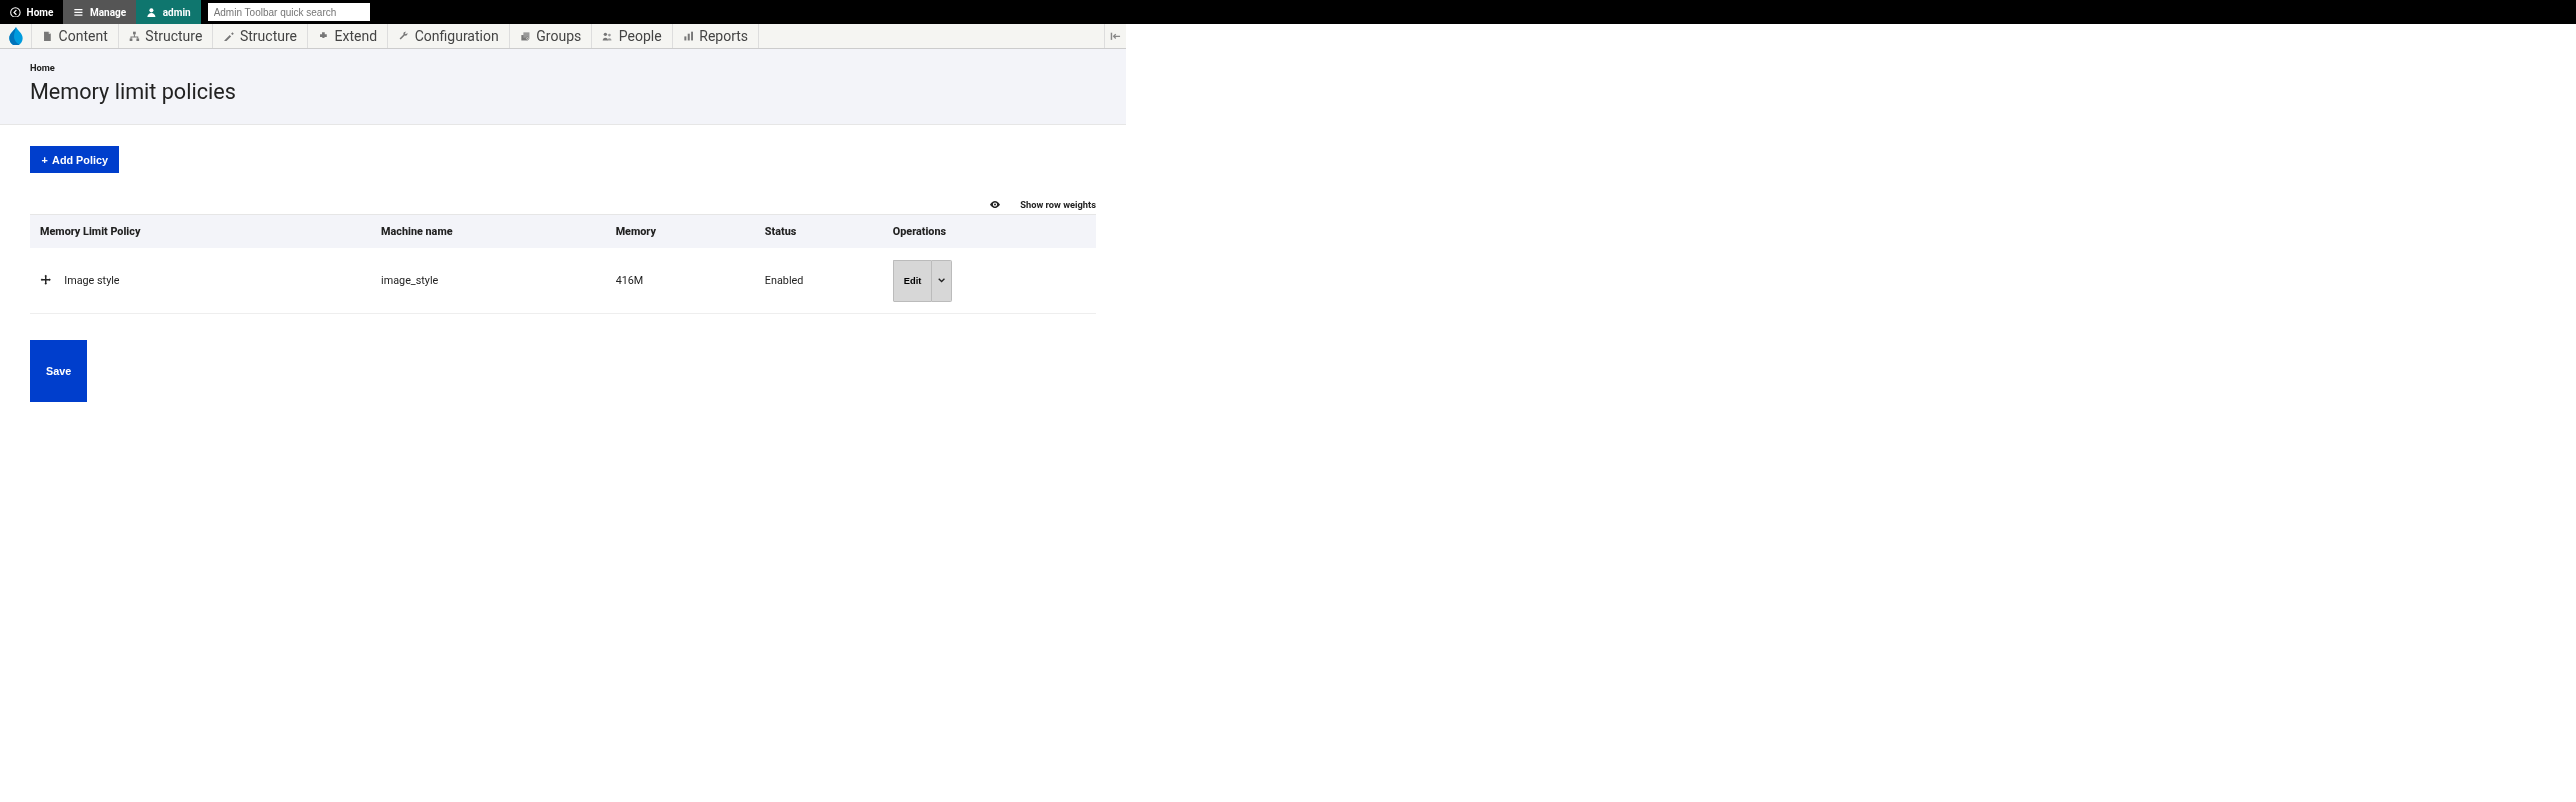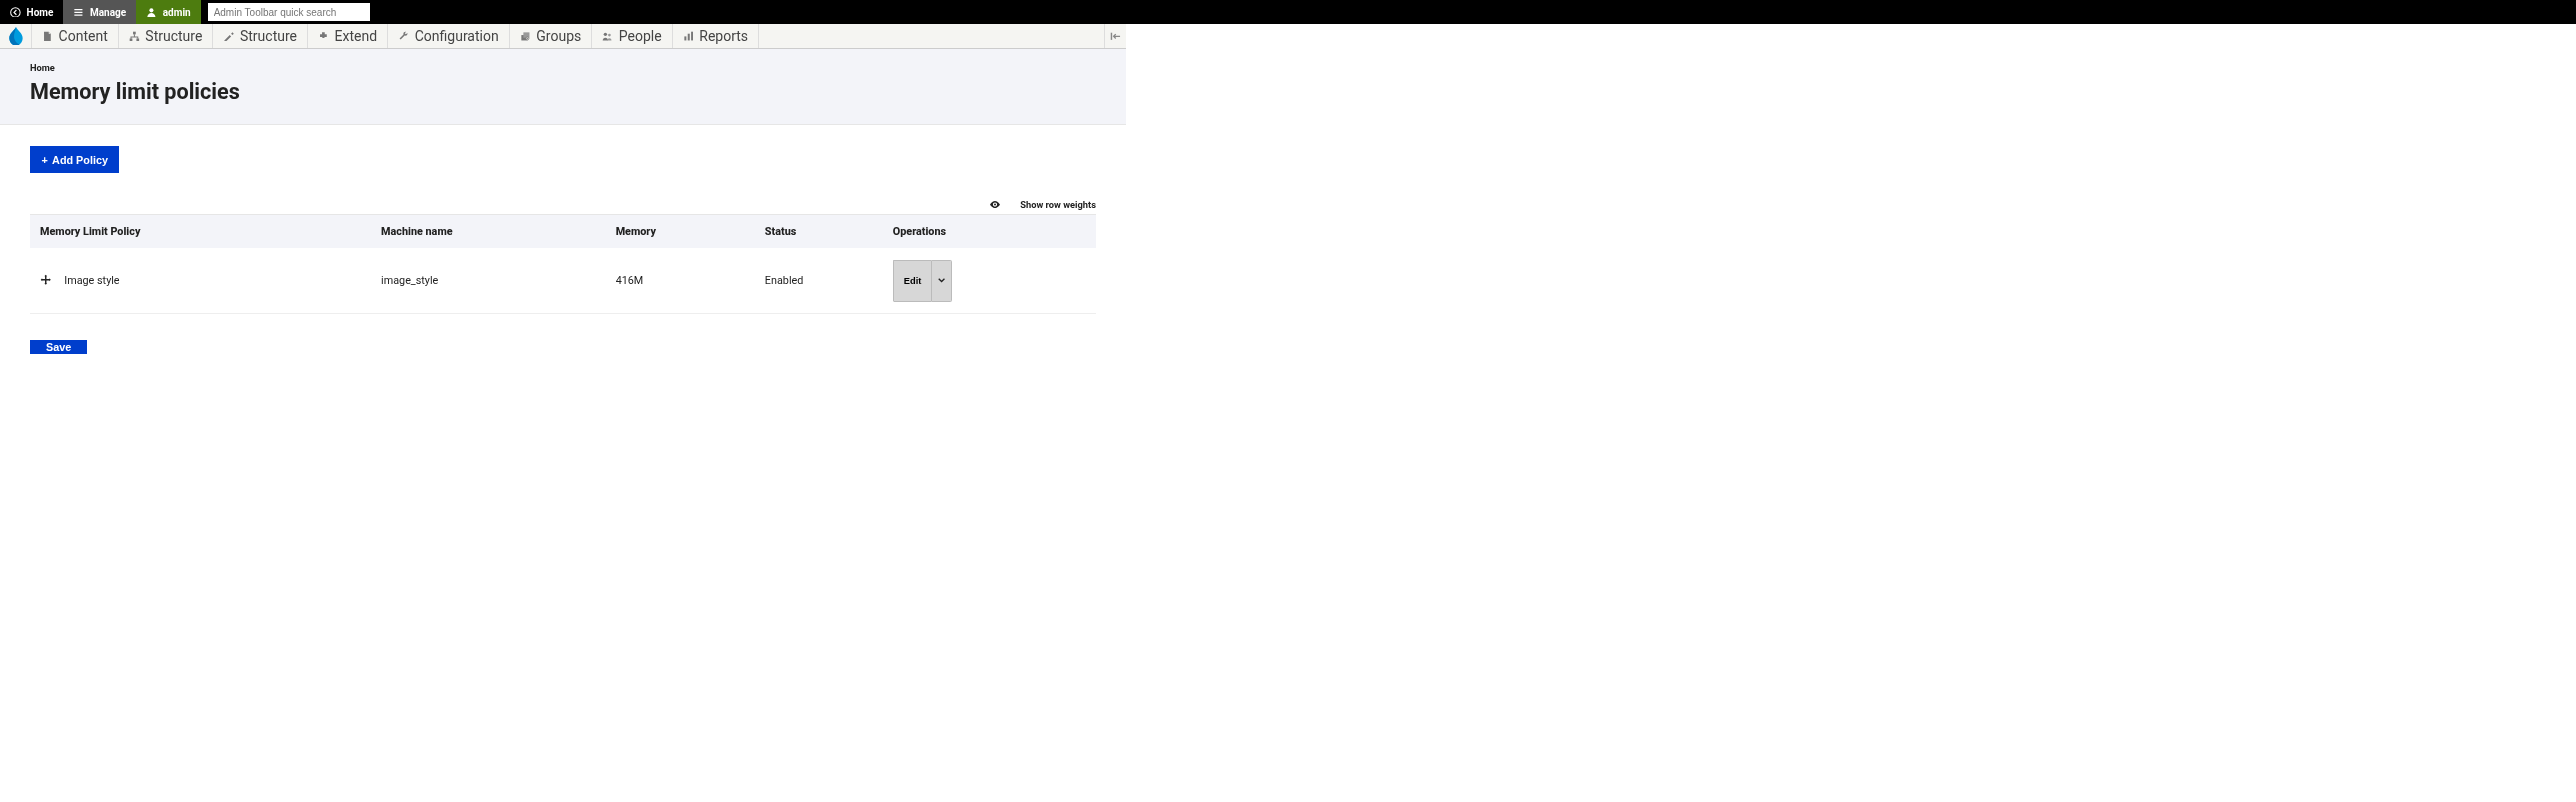--- a/index.html
+++ b/index.html
@@ -4,35 +4,35 @@
 <style>
   * { box-sizing: border-box; margin: 0; padding: 0; }
   body { font-family: -apple-system, BlinkMacSystemFont, "Segoe UI", Roboto, sans-serif; font-size: 10px; color: #222; background: #fff; width: 2576px; }
 
   
   .topbar { background: #000; height: 24px; display: flex; align-items: stretch; color: #fff; }
   .topbar-left { display: flex; align-items: stretch; }
   .topbar-item { display: flex; align-items: center; padding: 0 10px; color: #fff; font-weight: 700; font-size: 10px; gap: 5.8px; cursor: pointer; }
   .topbar-item.home { background: #000; }
   .topbar-item.manage { background: #555; }
-  .topbar-item.admin { background: #4d7c0f; }
+  .topbar-item.admin { background: #0f766e; }
   .topbar-search { display: flex; align-items: center; padding: 0 7.2px; justify-content: flex-end; }
   .topbar-search input { height: 18px; width: 162px; background: #fff; border: none; padding: 0 5.8px; font-size: 10px; color: #555; }
 
   
   .admin-menu { background: #f5f5f2; border-bottom: 0.7px solid #ccc; height: 25px; display: flex; align-items: stretch; position: relative; width: 1126px; }
   .admin-menu-inner { display: flex; align-items: stretch; }
   .drupal-logo { width: 32px; display: flex; align-items: center; justify-content: center; border-right: 0.7px solid #ddd; }
   .admin-menu-item { display: flex; align-items: center; gap: 5.8px; padding: 0 10px; border-right: 0.7px solid #ddd; color: #444; font-size: 14px; cursor: pointer; }
   .admin-menu-collapse { position: absolute; right: 0; top: 0; bottom: 0; width: 21.6px; display: flex; align-items: center; justify-content: center; border-left: 0.7px solid #ddd; cursor: pointer; }
 
   
   .page-header { background: #f3f4f9; padding: 13px 30px 20px; border-bottom: 0.7px solid #e6e6e6; width: 1126px; }
   .breadcrumb { font-size: 9.3px; font-weight: 700; color: #222; margin-bottom: 5.8px; }
-  .page-title { font-size: 21.6px; font-weight: 700; color: #222; }
+  .page-title { font-size: 21.6px; font-weight: 400; color: #222; }
 
   
   .content { padding: 21.6px 30px; width: 1126px; }
   .btn-primary { display: inline-flex; align-items: center; gap: 4.3px; background: #003ecc; color: #fff; border: none; padding: 7.2px 11.5px; font-size: 10.8px; font-weight: 700; cursor: pointer; }
   .btn-primary .plus { font-weight: 900; }
 
   .row-weights { text-align: right; margin-top: 26px; margin-bottom: 4.3px; font-size: 9.3px; font-weight: 700; display: flex; align-items: center; justify-content: flex-end; gap: 20px; cursor: pointer; }
 
   table.policies { width: 100%; border-collapse: collapse; }
   table.policies thead th { background: #f3f4f9; text-align: left; padding: 10px 10px; font-weight: 800; font-size: 10.8px; border-top: 0.7px solid #e6e6e6; }
@@ -43,21 +43,21 @@
   .col-status { width: 12%; }
   .col-ops { width: 20%; }
 
   .drag-handle { display: inline-flex; width: 13px; height: 13px; margin-right: 8.6px; vertical-align: middle; cursor: move; }
 
   .ops-split { display: inline-flex; align-items: stretch; }
   .ops-edit { background: #d7d7d7; border: 0.7px solid #bbb; border-right: none; padding: 15px 10px; font-size: 9.3px; font-weight: 700; cursor: pointer; border-radius: 1.4px 0 0 1.4px; }
   .ops-drop { background: #d7d7d7; border: 0.7px solid #bbb; padding: 3.6px 5.8px; cursor: pointer; border-radius: 0 1.4px 1.4px 0; display: flex; align-items: center; }
 
   .save-row { margin-top: 26px; }
-  .btn-save { background: #003ecc; color: #fff; border: none; padding: 1px 16px; font-size: 10.8px; font-weight: 700; cursor: pointer; }
+  .btn-save { background: #003ecc; color: #fff; border: none; padding: 25px 16px; font-size: 10.8px; font-weight: 700; cursor: pointer; }
 
   
   .mono-icon { display: inline-flex; align-items: center; justify-content: center; }
 </style>
 </head>
 <body>
 
 <div class="topbar">
   <div class="topbar-left">
     <div class="topbar-item home">

